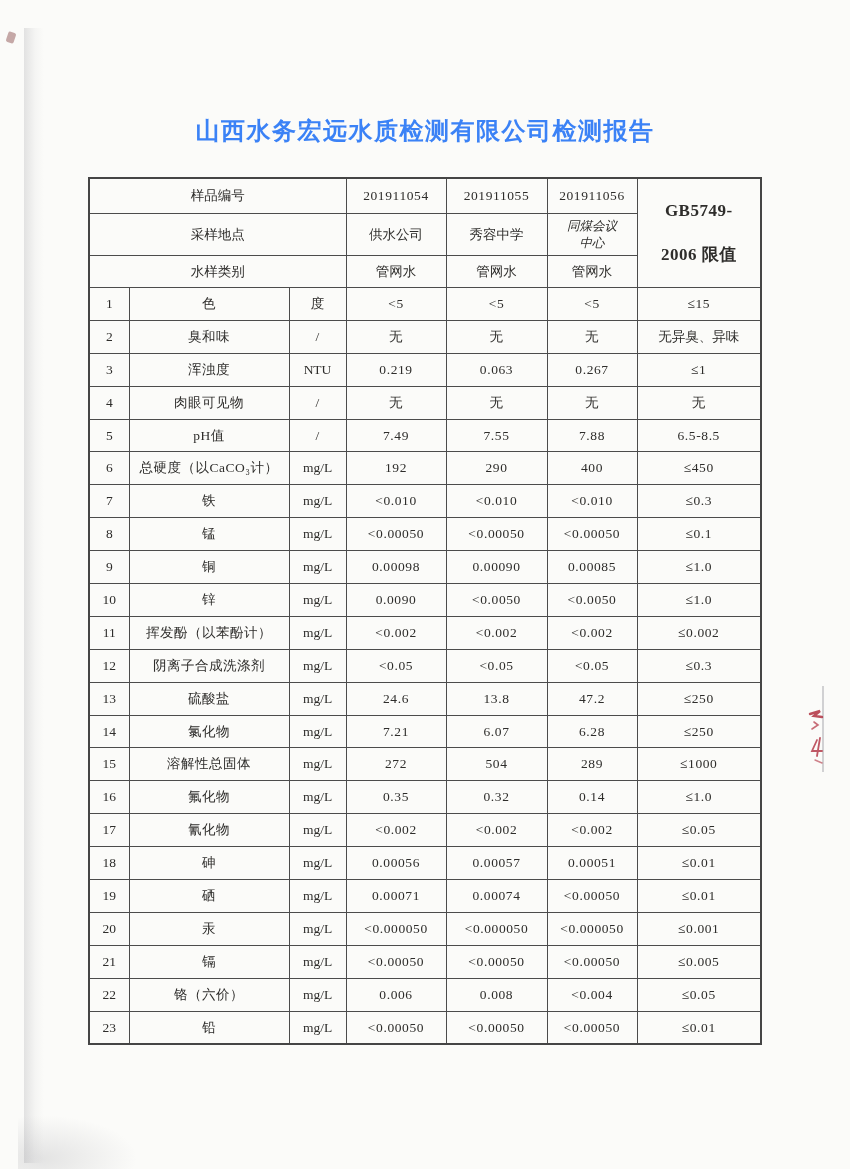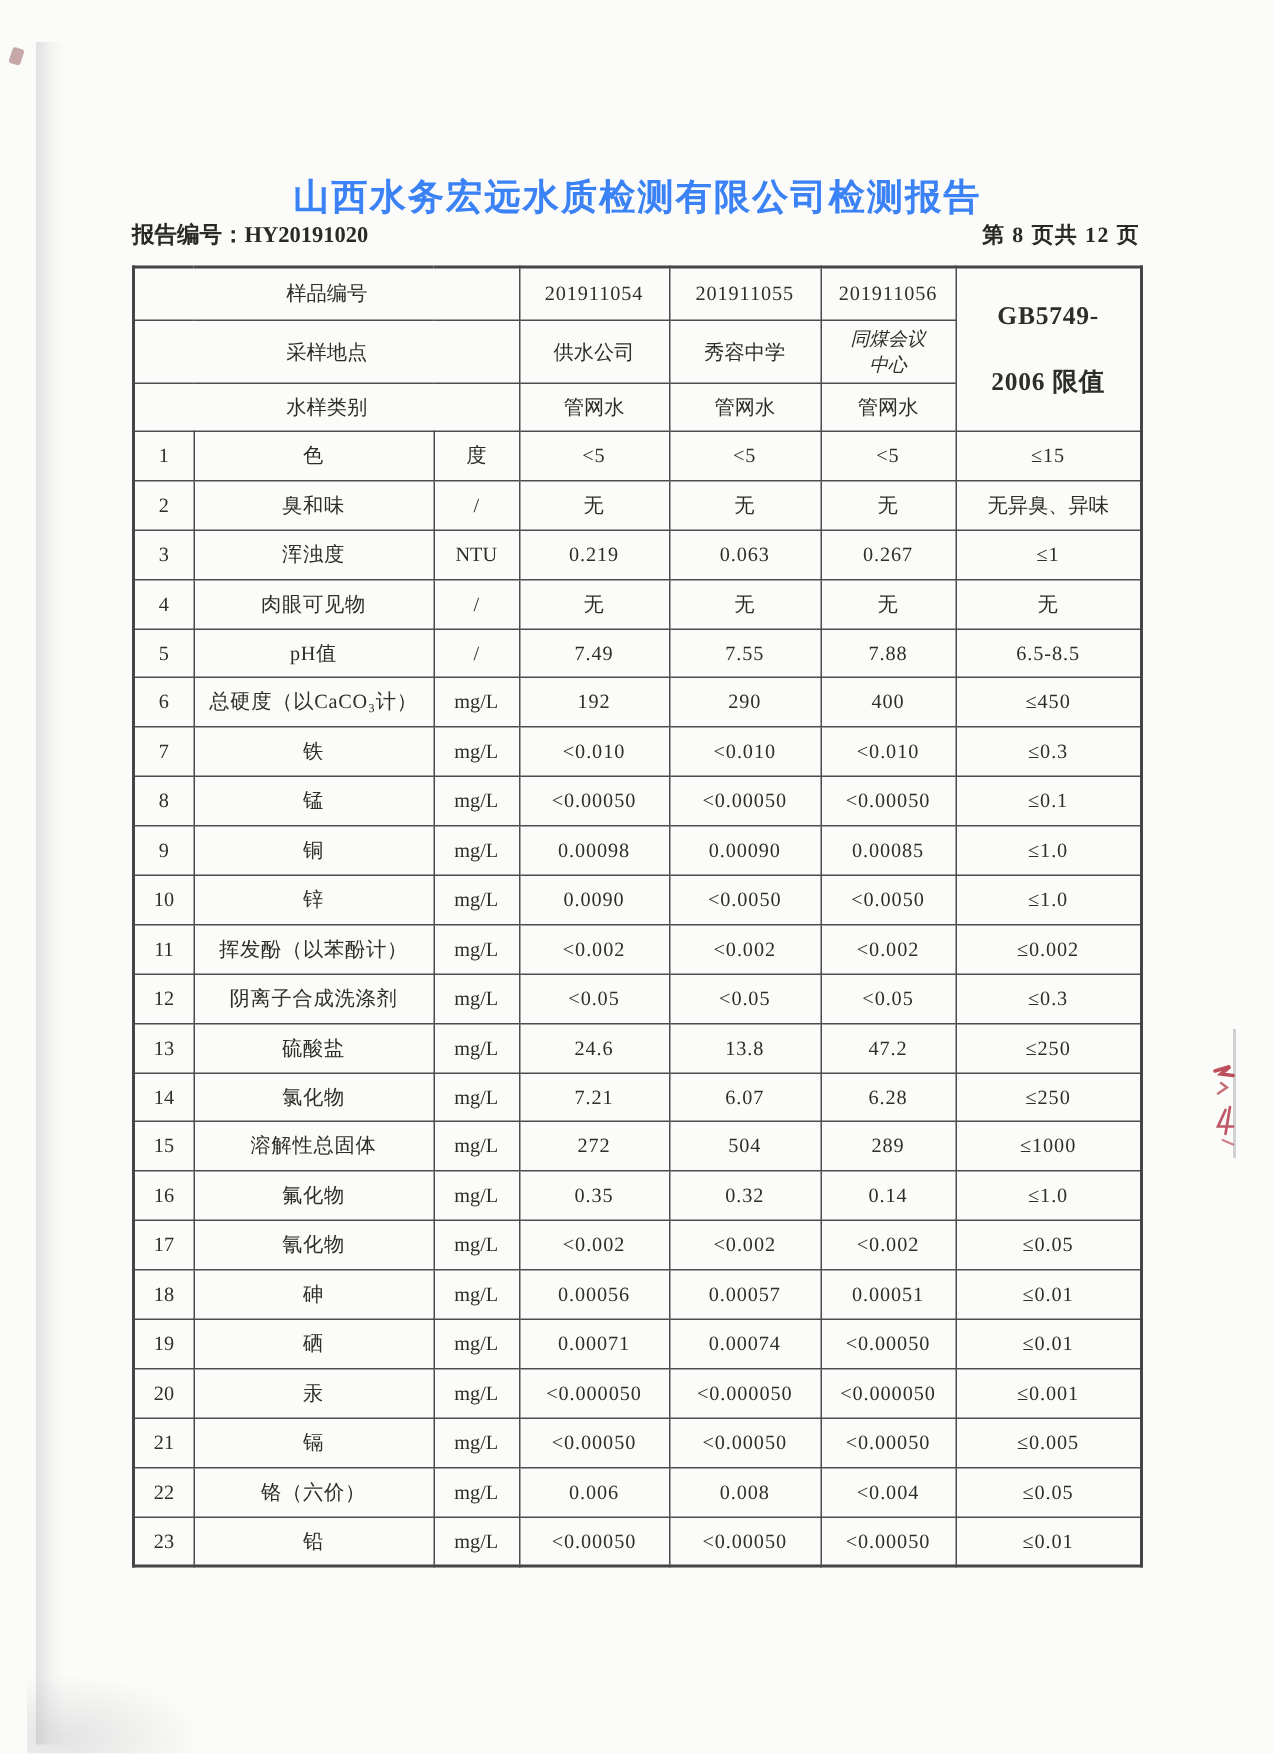--- a/index.html
+++ b/index.html
@@ -71,24 +71,20 @@
 
 <div class="page">
 
   <div class="scan-edge-left"></div>
   <div class="scan-smudge-bottom"></div>
   <div class="scan-speck"></div>
   <div class="fold-line"></div>
 
   <h1 class="title">山西水务宏远水质检测有限公司检测报告</h1>
 
-  <div class="meta">
-    <div><span>报告编号：</span><span>HY20191020</span></div>
-    <div class="page-indicator">第 8 页共 12 页</div>
-  </div>
 
   <table class="results">
     <colgroup>
       <col style="width:40px">
         <col style="width:160px">
         <col style="width:57px">
       <col style="width:100px">
         <col style="width:101px">
         <col style="width:90px">
         <col style="width:124px">

